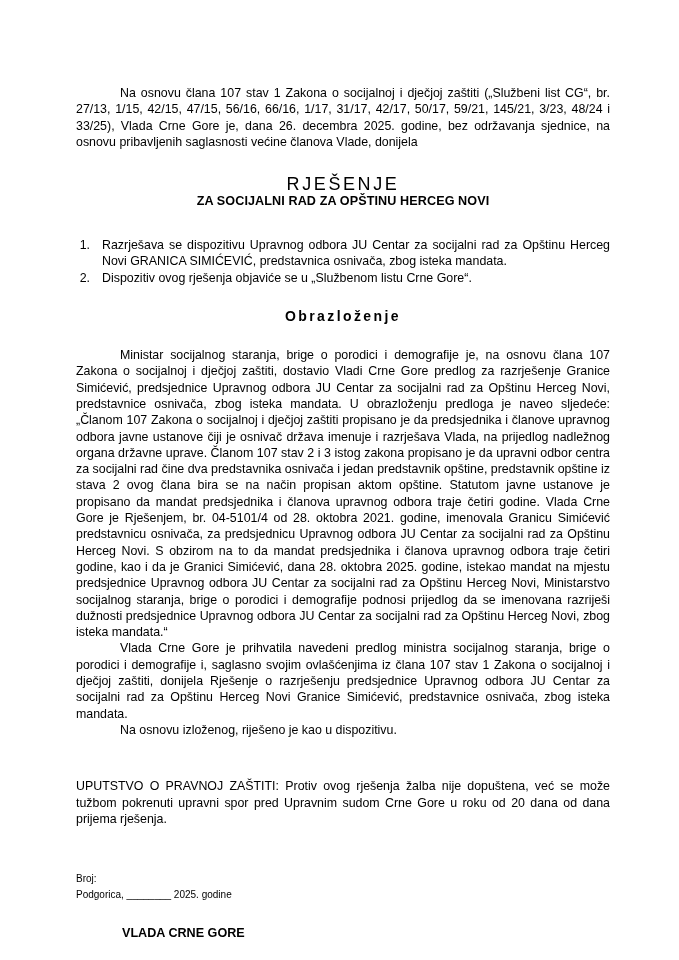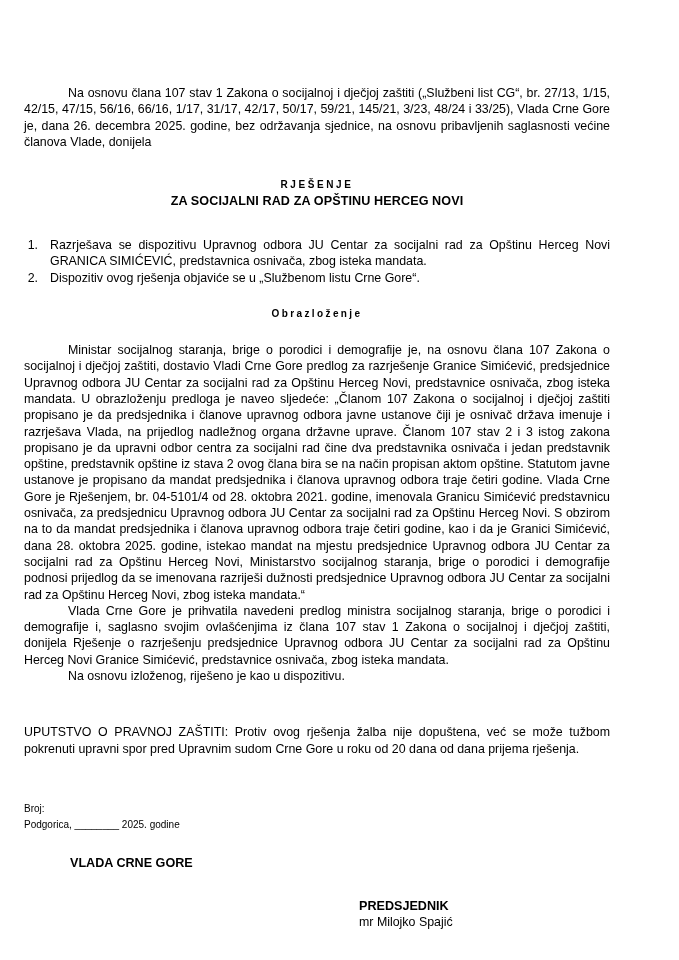--- a/index.html
+++ b/index.html
@@ -12,39 +12,39 @@
     height: 960px;
     font-family: "Liberation Sans", sans-serif;
     color: #000000;
     overflow: hidden;
   }
   .page {
     position: relative;
     width: 665px;
     height: 960px;
     box-sizing: border-box;
-    padding: 85px 55px 0 24px;
+    padding: 85px 55px 0 76px;
   }
   .body-text {
     font-size: 12.4px;
     line-height: 16.3px;
     text-align: justify;
     text-justify: inter-word;
     margin: 0;
   }
   .indent {
     text-indent: 44px;
   }
   .title-block {
     text-align: center;
     margin-top: 26px;
   }
   .title-main {
-    font-size: 10px;
-    font-weight: bold;
+    font-size: 18px;
+    font-weight: normal;
     letter-spacing: 2.6px;
     line-height: 17px;
   }
   .title-sub {
     font-size: 12.6px;
     font-weight: bold;
     line-height: 17px;
     letter-spacing: 0.1px;
   }
   .list-block {
@@ -63,21 +63,21 @@
     padding-right: 12px;
     box-sizing: border-box;
   }
   .list-body {
     flex: 1 1 auto;
     text-align: justify;
     text-justify: inter-word;
   }
   .obrazlozenje {
     text-align: center;
-    font-size: 10px;
+    font-size: 14px;
     font-weight: bold;
     letter-spacing: 2.4px;
     margin-top: 22px;
   }
   .para-group {
     margin-top: 23px;
   }
   .uputstvo {
     margin-top: 40px;
   }

